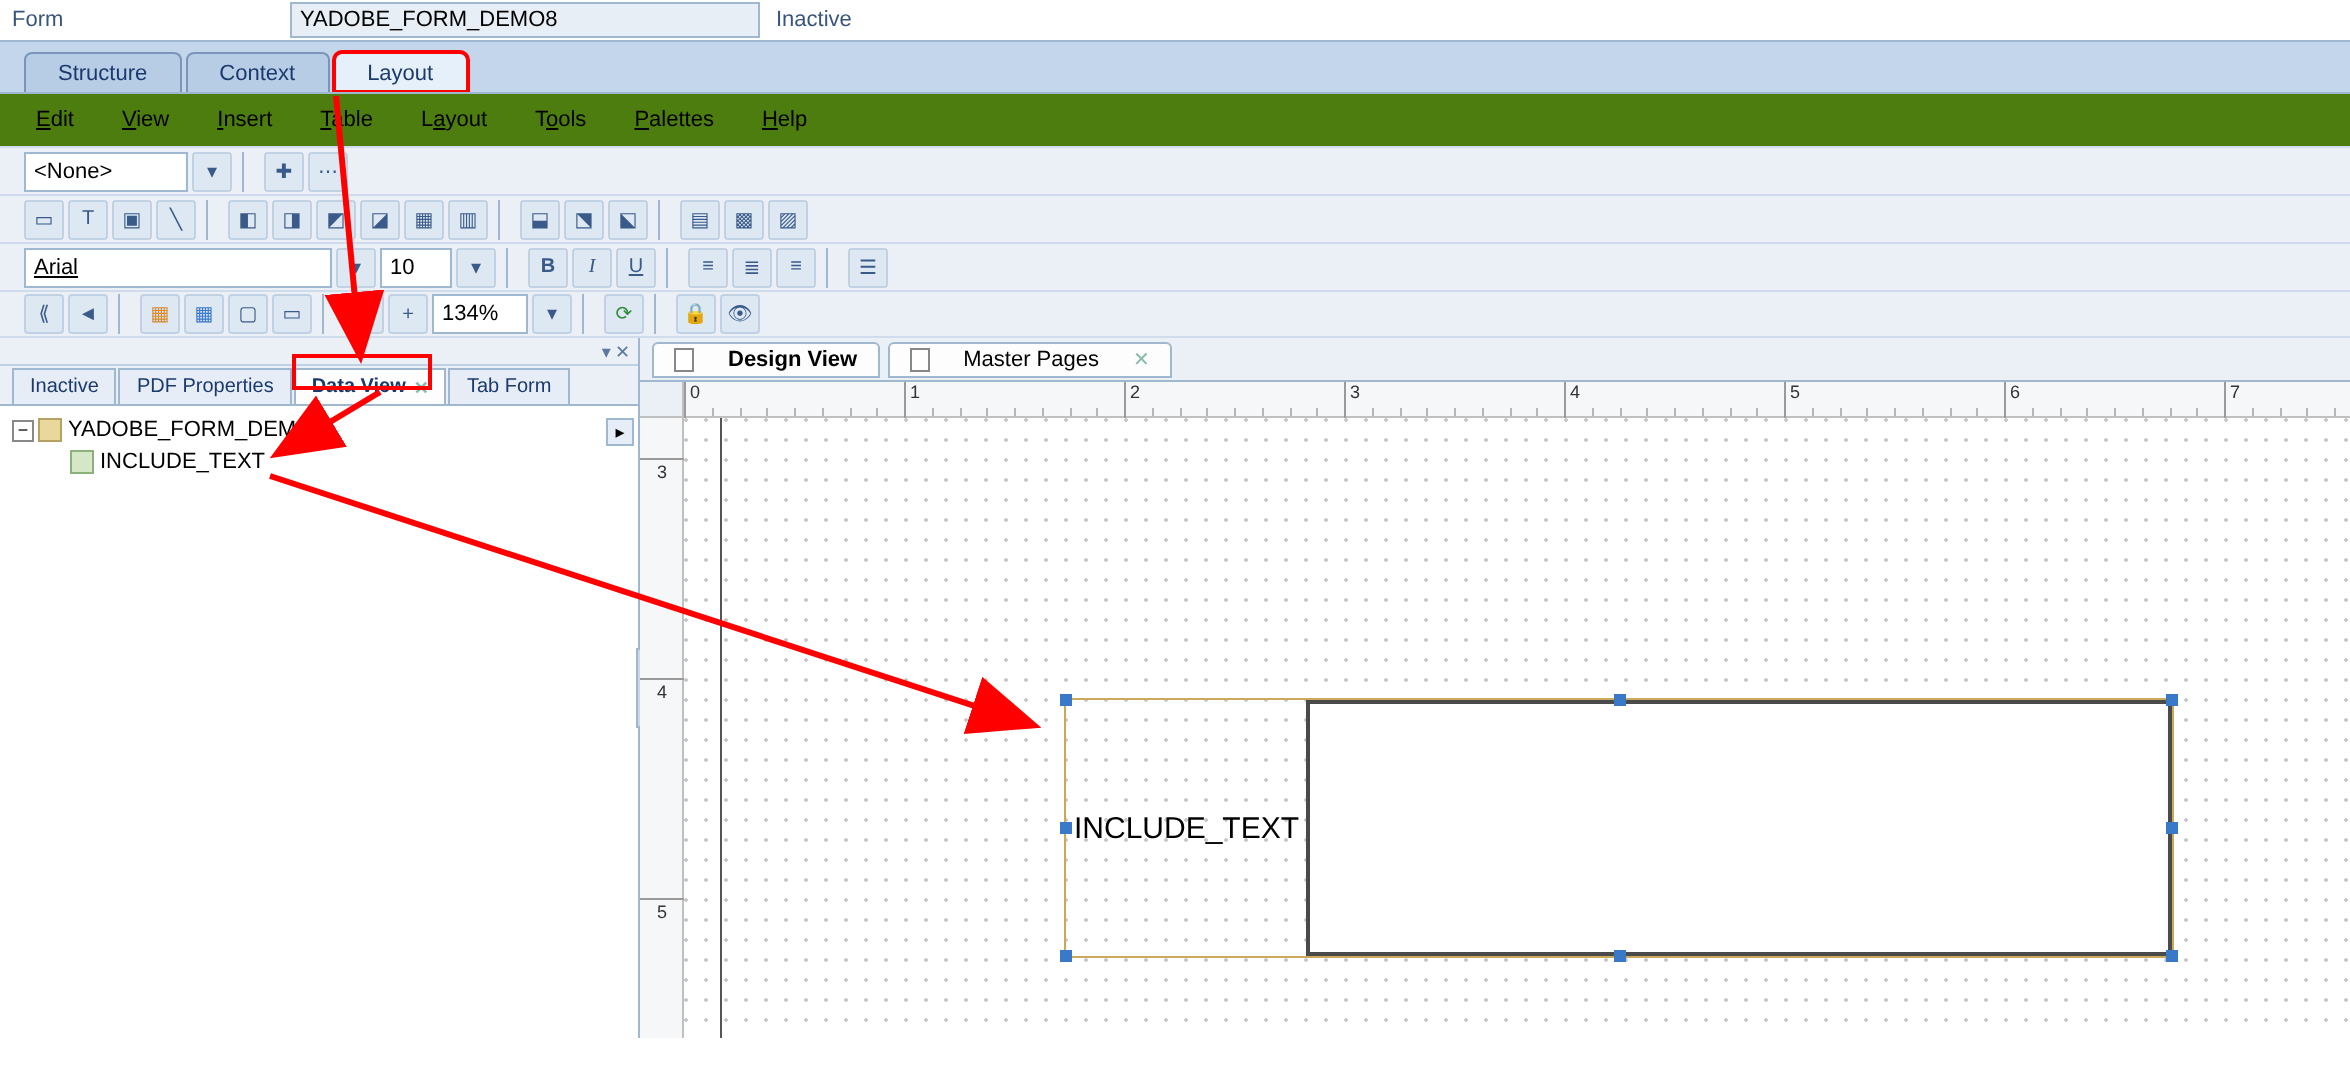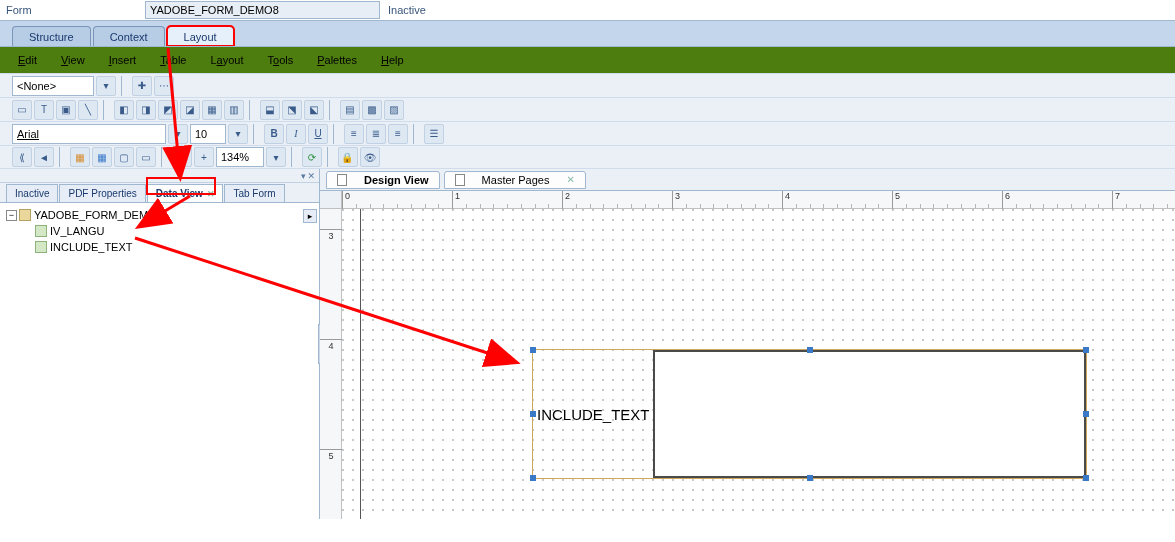--- a/index.html
+++ b/index.html
@@ -200,25 +200,20 @@
           <span>Data View</span>
           <span class="close-x">✕</span>
         </div>
         <div class="lp-tab">Tab Form</div>
       </div>
       <div class="tree">
         <div class="tree-row">
           <span class="tree-toggle">−</span>
           <span class="tree-icon"></span>
           <span>YADOBE_FORM_DEMO8</span>
-        </div>
-        <div class="tree-row tree-level-1">
-          <span style="width:13px"></span>
-          <span class="tree-icon var"></span>
-          <span>IV_LANGU</span>
         </div>
         <div class="tree-row tree-level-1">
           <span style="width:13px"></span>
           <span class="tree-icon var"></span>
           <span>INCLUDE_TEXT</span>
         </div>
       </div>
       <div class="side-chip">▸</div>
     </div>
 

